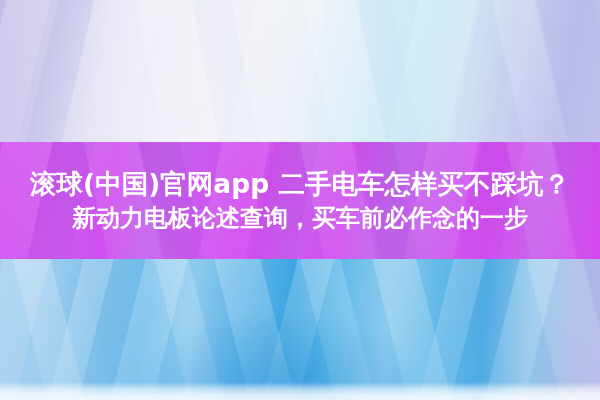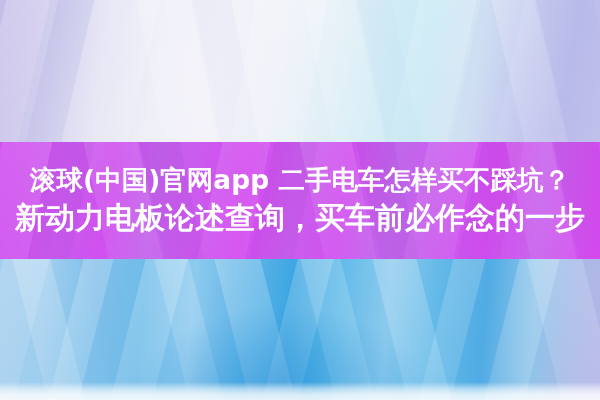--- a/index.html
+++ b/index.html
@@ -152,21 +152,21 @@
     color: #ffffff;
     font-weight: bold;
     font-size: 27px;
     line-height: 1.22;
     letter-spacing: 0px;
     white-space: nowrap;
     text-align: left;
     font-family: "DejaVu Sans", "Liberation Sans", sans-serif;
   }
   .headline .line-1 { font-size: 26.5px; }
-  .headline .line-2 { font-size: 30px; }
+  .headline .line-2 { font-size: 24px; }
 
   
   .bottom-haze {
     position: absolute;
     left: 0;
     bottom: 0;
     width: 600px;
     height: 18px;
     z-index: 5;
     background: linear-gradient(to bottom,

